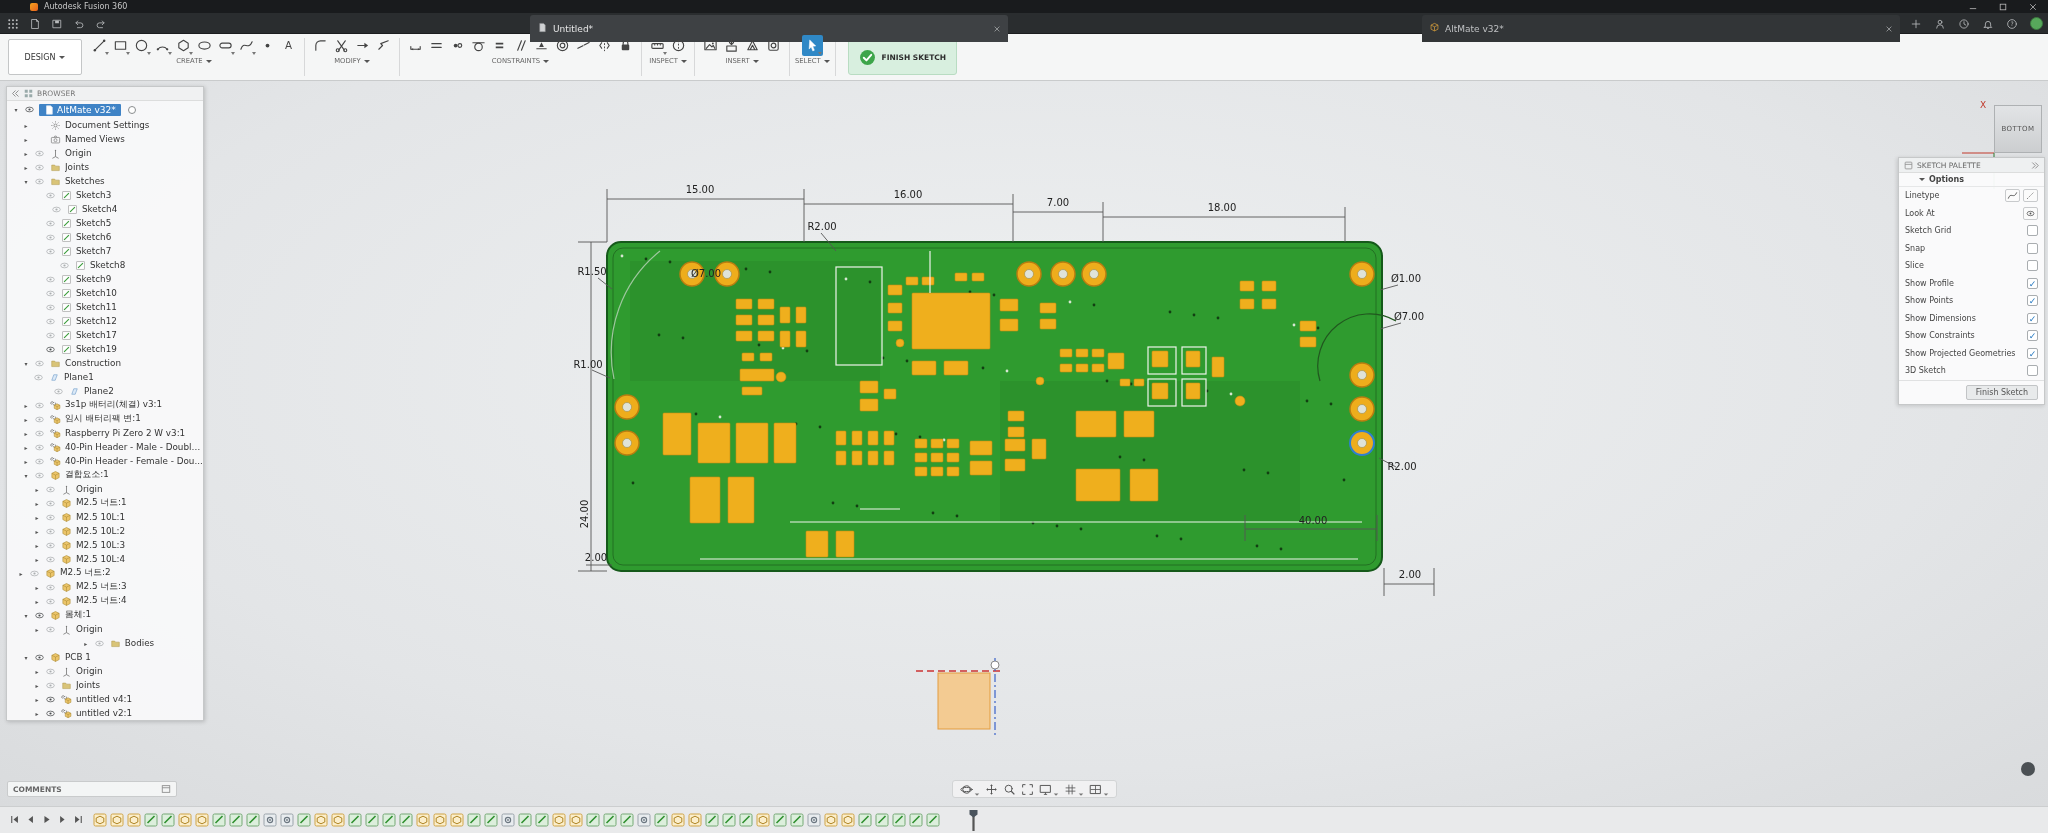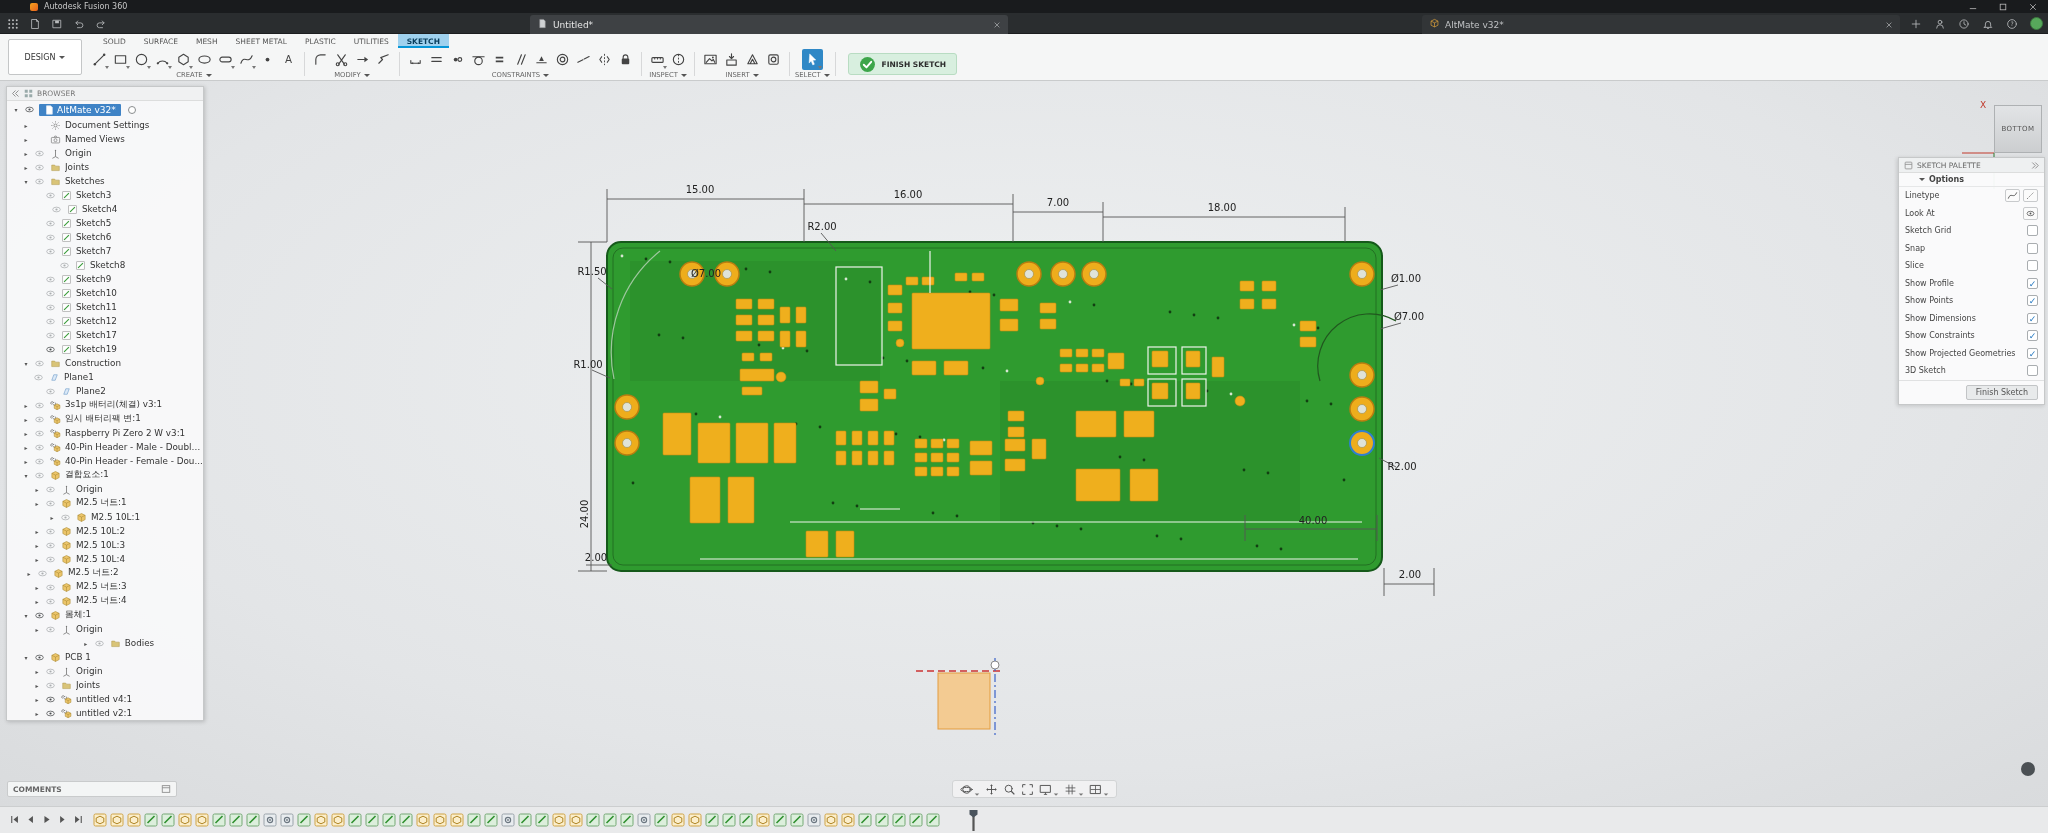--- a/index.html
+++ b/index.html
@@ -11,21 +11,21 @@
   .app-ico{width:8px;height:8px;border-radius:2px;background:linear-gradient(135deg,#f6a21c,#e4611f)}
   .win-controls{margin-left:auto;display:flex;height:13px}
   .wbtn{width:30px;display:flex;align-items:center;justify-content:center}
   .wbtn svg{width:8px;height:8px}
 
   
   .appbar{position:relative;height:21px;background:#2a2d2f;border-bottom:1px solid #1b1d1f}
   .appbar-left{position:absolute;left:7px;top:0;height:21px;display:flex;align-items:center;gap:10px}
   .abtn{display:flex;align-items:flex-end;gap:1px}
   .abtn svg{width:12px;height:12px}
-  .doc-tab{position:absolute;top:2px;height:19px;display:flex;align-items:center;gap:5px;padding:0 7px;font-size:9px;color:#bfc1c3;background:#323537;border-radius:3px 3px 0 0}
+  .doc-tab{position:absolute;top:2px;height:27px;display:flex;align-items:center;gap:5px;padding:0 7px;font-size:9px;color:#bfc1c3;background:#323537;border-radius:3px 3px 0 0}
   .doc-tab.active{background:#3e4144;color:#e6e6e6}
   .doc-tab .tab-ico svg{width:11px;height:11px}
   .tab-close{margin-left:auto;display:flex}
   .tab-close svg{width:8px;height:8px}
   .appbar-right{position:absolute;right:5px;top:0;height:21px;display:flex;align-items:center;gap:12px}
   .avatar{width:13px;height:13px;border-radius:50%;background:#57a85b;border:1px solid #3c7a3f}
 
   
   .ribbon{height:47px;background:#f5f6f6;border-bottom:1px solid #c9cbcc;display:flex}
   .design-btn{width:74px;height:36px;margin:5px 6px 0 8px;background:#fff;border:1px solid #c4c6c7;border-radius:2px;font-size:8px;color:#333;display:flex;align-items:center;justify-content:center;gap:4px;flex:none}
@@ -227,29 +227,20 @@
         <span class="avatar"></span>
       </div>
   </div>
 
   <div class="ribbon">
     <div class="design-btn">
       <span>DESIGN</span>
       <span class="caret-down"></span>
     </div>
     <div class="ribbon-body">
-      <div class="ribbon-tabs" id="ribbon-tabs">
-          <div class="rtab">SOLID</div>
-          <div class="rtab">SURFACE</div>
-          <div class="rtab">MESH</div>
-          <div class="rtab">SHEET METAL</div>
-          <div class="rtab">PLASTIC</div>
-          <div class="rtab">UTILITIES</div>
-          <div class="rtab active">SKETCH</div>
-        </div>
       <div class="ribbon-tools" id="ribbon-tools">
           <div class="tgroup">
             <div class="ticons">
               <div class="tbtn">
                 <svg viewBox="0 0 16 16">
                   <path d="M3 13L13 3" stroke="#444" stroke-width="1.2" fill="none" stroke-linecap="round" stroke-linejoin="round"></path>
                   <circle cx="3" cy="13" r="1.3" fill="#444"></circle>
                   <circle cx="13" cy="3" r="1.3" fill="#444"></circle>
                 </svg>
                 <span class="tc"></span>
@@ -1074,21 +1065,21 @@
                 <circle cx="8" cy="8" r="1.6" fill="#abaeb0"></circle>
               </svg>
             </span>
             <span class="tico">
               <svg viewBox="0 0 16 16">
                 <path d="M4 12 L7 4 H12 L9 12 Z" stroke="#6f9cc9" fill="#dbe9f7" stroke-width="0.9"></path>
               </svg>
             </span>
             <span class="blabel">Plane1</span>
           </div>
-          <div class="brow" style="padding-left: 26px;">
+          <div class="brow" style="padding-left: 34px;">
             <span class="arrw"></span>
             <span class="eye">
               <svg viewBox="0 0 16 16">
                 <ellipse cx="8" cy="8" rx="5.5" ry="3.4" stroke="#abaeb0" fill="none" stroke-width="1.1"></ellipse>
                 <circle cx="8" cy="8" r="1.6" fill="#abaeb0"></circle>
               </svg>
             </span>
             <span class="tico">
               <svg viewBox="0 0 16 16">
                 <path d="M4 12 L7 4 H12 L9 12 Z" stroke="#6f9cc9" fill="#dbe9f7" stroke-width="0.9"></path>
@@ -1222,21 +1213,21 @@
               </svg>
             </span>
             <span class="tico">
               <svg viewBox="0 0 16 16">
                 <path d="M8 2.2 L13.3 4.8 V11 L8 13.8 L2.7 11 V4.8 Z" fill="#ecc56a" stroke="#a8872f" stroke-width="0.8"></path>
                 <path d="M2.7 4.8 L8 7.4 L13.3 4.8 M8 7.4 V13.8" stroke="#a8872f" stroke-width="0.8" fill="none"></path>
               </svg>
             </span>
             <span class="blabel">M2.5 너트:1</span>
           </div>
-          <div class="brow" style="padding-left: 41px;">
+          <div class="brow" style="padding-left: 26px;">
             <span class="arrw">▸</span>
             <span class="eye">
               <svg viewBox="0 0 16 16">
                 <ellipse cx="8" cy="8" rx="5.5" ry="3.4" stroke="#abaeb0" fill="none" stroke-width="1.1"></ellipse>
                 <circle cx="8" cy="8" r="1.6" fill="#abaeb0"></circle>
               </svg>
             </span>
             <span class="tico">
               <svg viewBox="0 0 16 16">
                 <path d="M8 2.2 L13.3 4.8 V11 L8 13.8 L2.7 11 V4.8 Z" fill="#ecc56a" stroke="#a8872f" stroke-width="0.8"></path>
@@ -1286,21 +1277,21 @@
               </svg>
             </span>
             <span class="tico">
               <svg viewBox="0 0 16 16">
                 <path d="M8 2.2 L13.3 4.8 V11 L8 13.8 L2.7 11 V4.8 Z" fill="#ecc56a" stroke="#a8872f" stroke-width="0.8"></path>
                 <path d="M2.7 4.8 L8 7.4 L13.3 4.8 M8 7.4 V13.8" stroke="#a8872f" stroke-width="0.8" fill="none"></path>
               </svg>
             </span>
             <span class="blabel">M2.5 10L:4</span>
           </div>
-          <div class="brow" style="padding-left: 18px;">
+          <div class="brow" style="padding-left: 10px;">
             <span class="arrw">▸</span>
             <span class="eye">
               <svg viewBox="0 0 16 16">
                 <ellipse cx="8" cy="8" rx="5.5" ry="3.4" stroke="#abaeb0" fill="none" stroke-width="1.1"></ellipse>
                 <circle cx="8" cy="8" r="1.6" fill="#abaeb0"></circle>
               </svg>
             </span>
             <span class="tico">
               <svg viewBox="0 0 16 16">
                 <path d="M8 2.2 L13.3 4.8 V11 L8 13.8 L2.7 11 V4.8 Z" fill="#ecc56a" stroke="#a8872f" stroke-width="0.8"></path>

